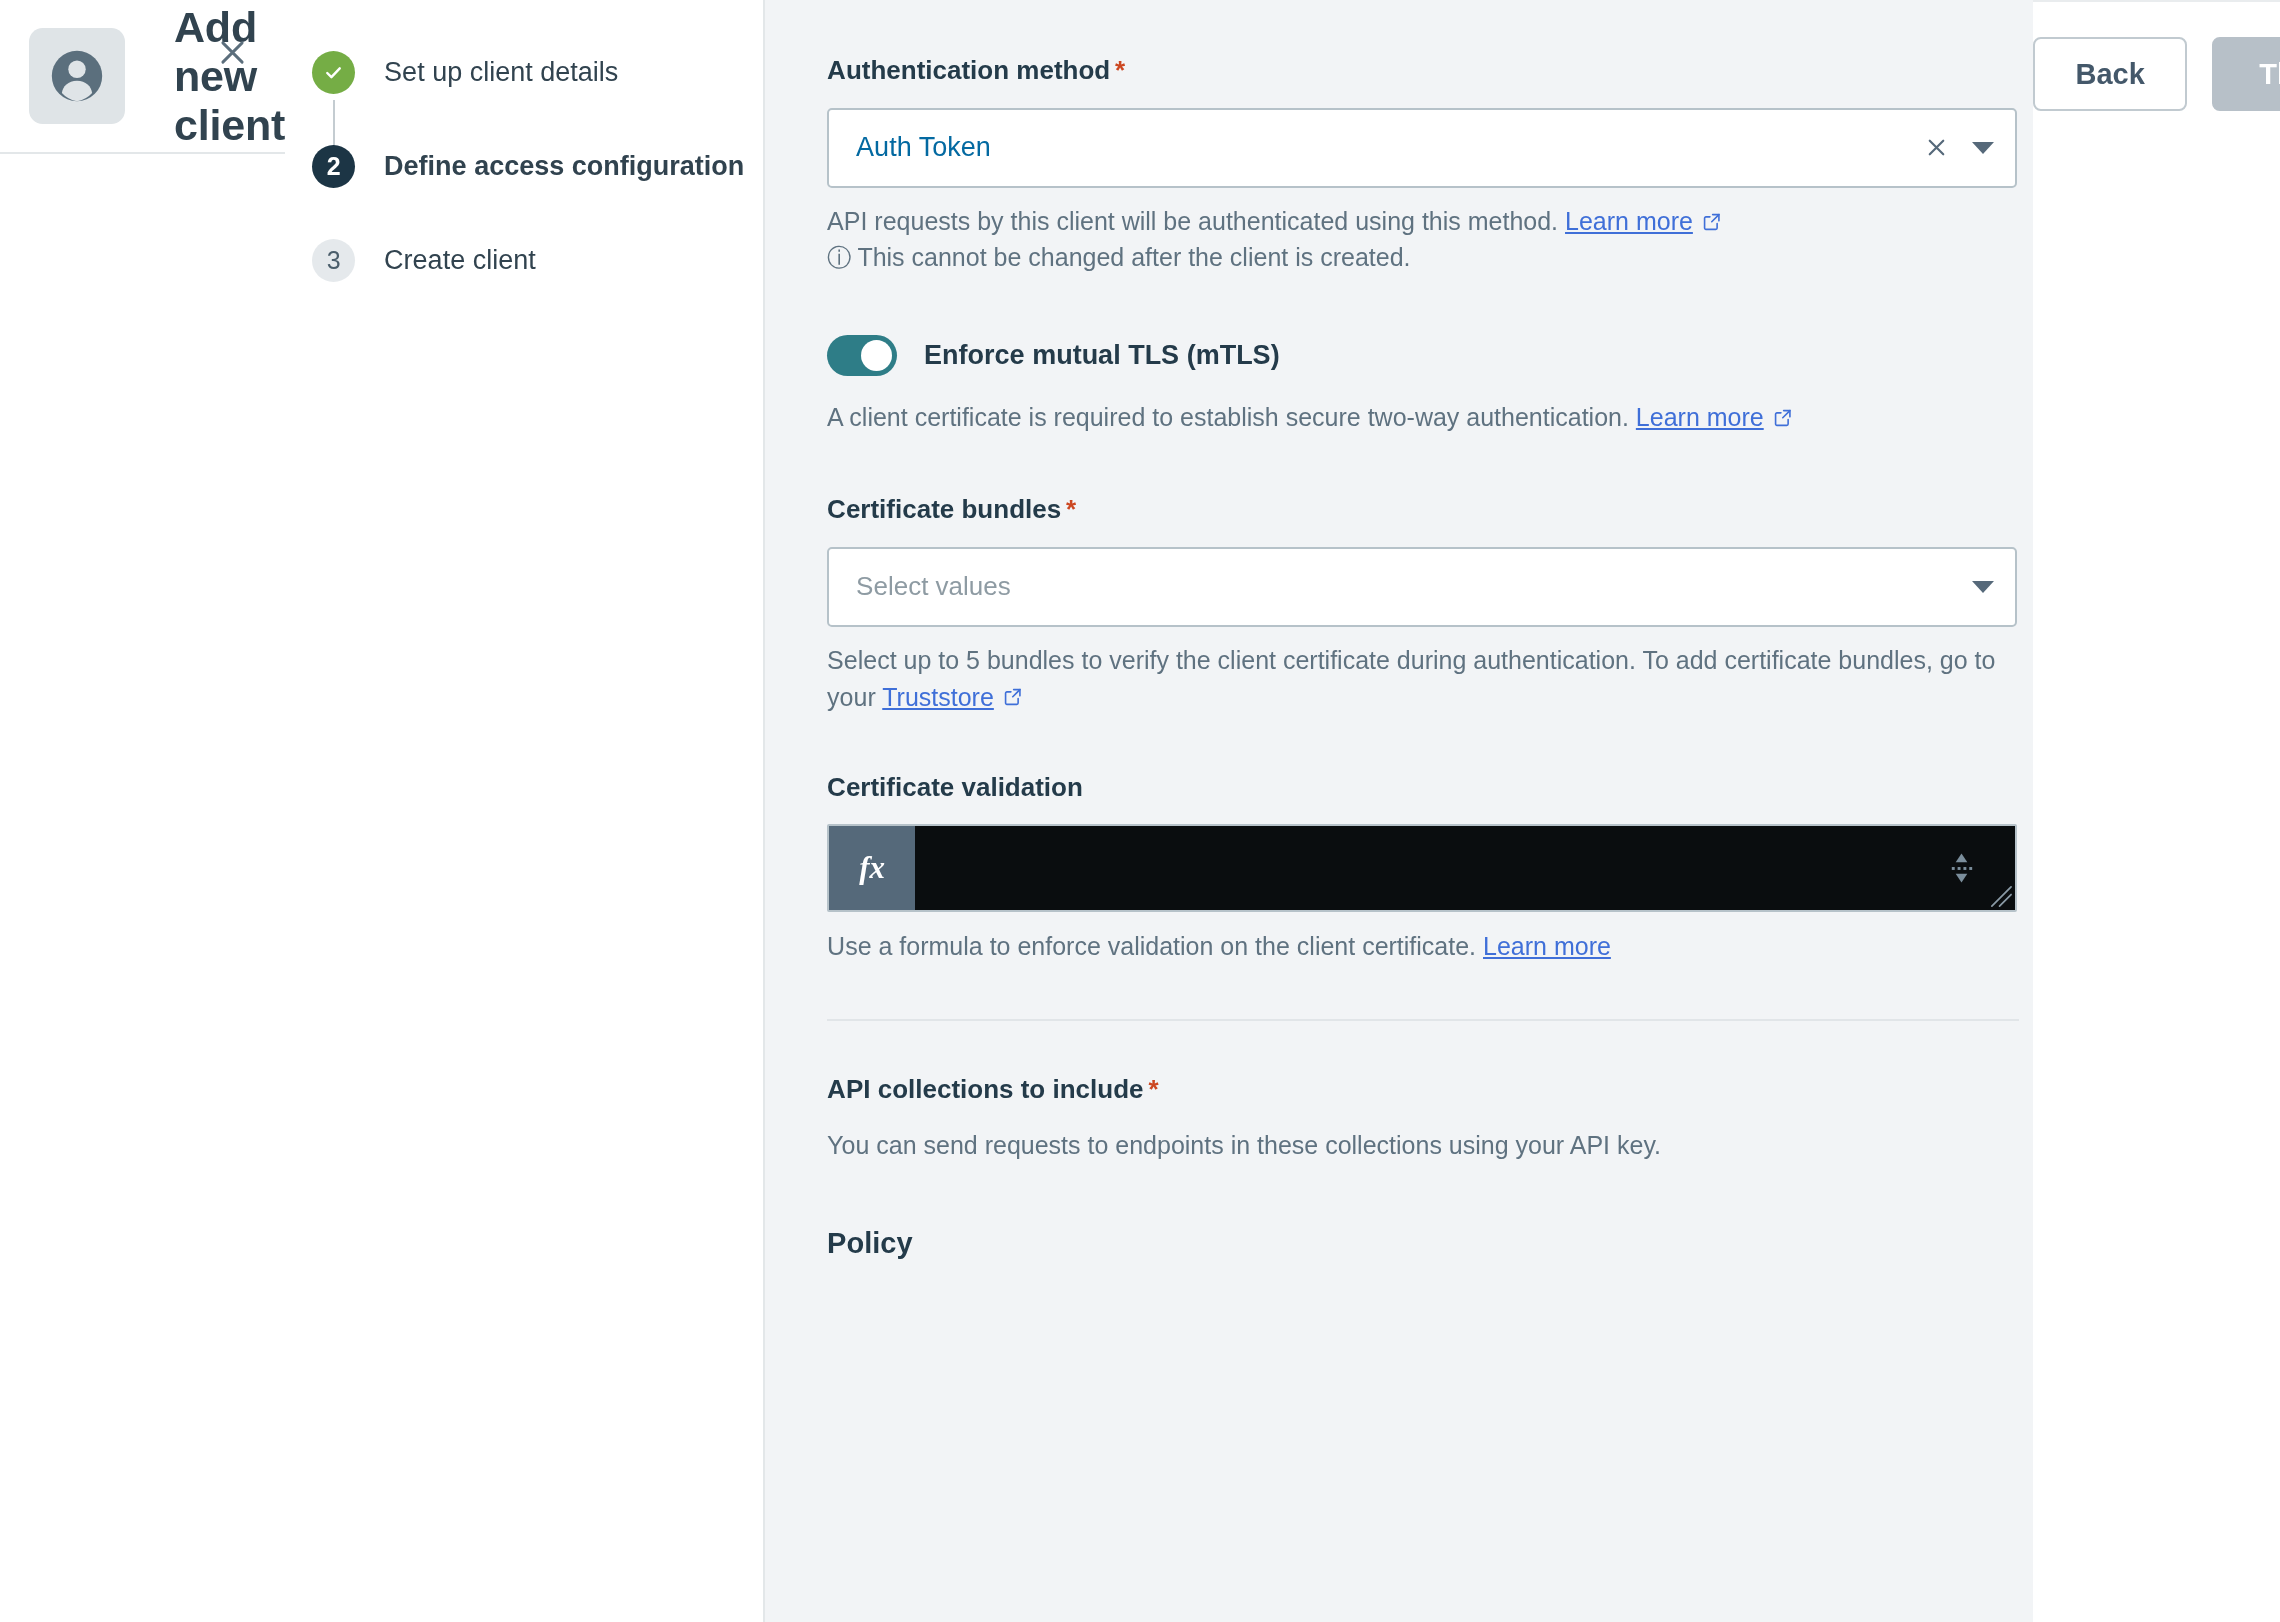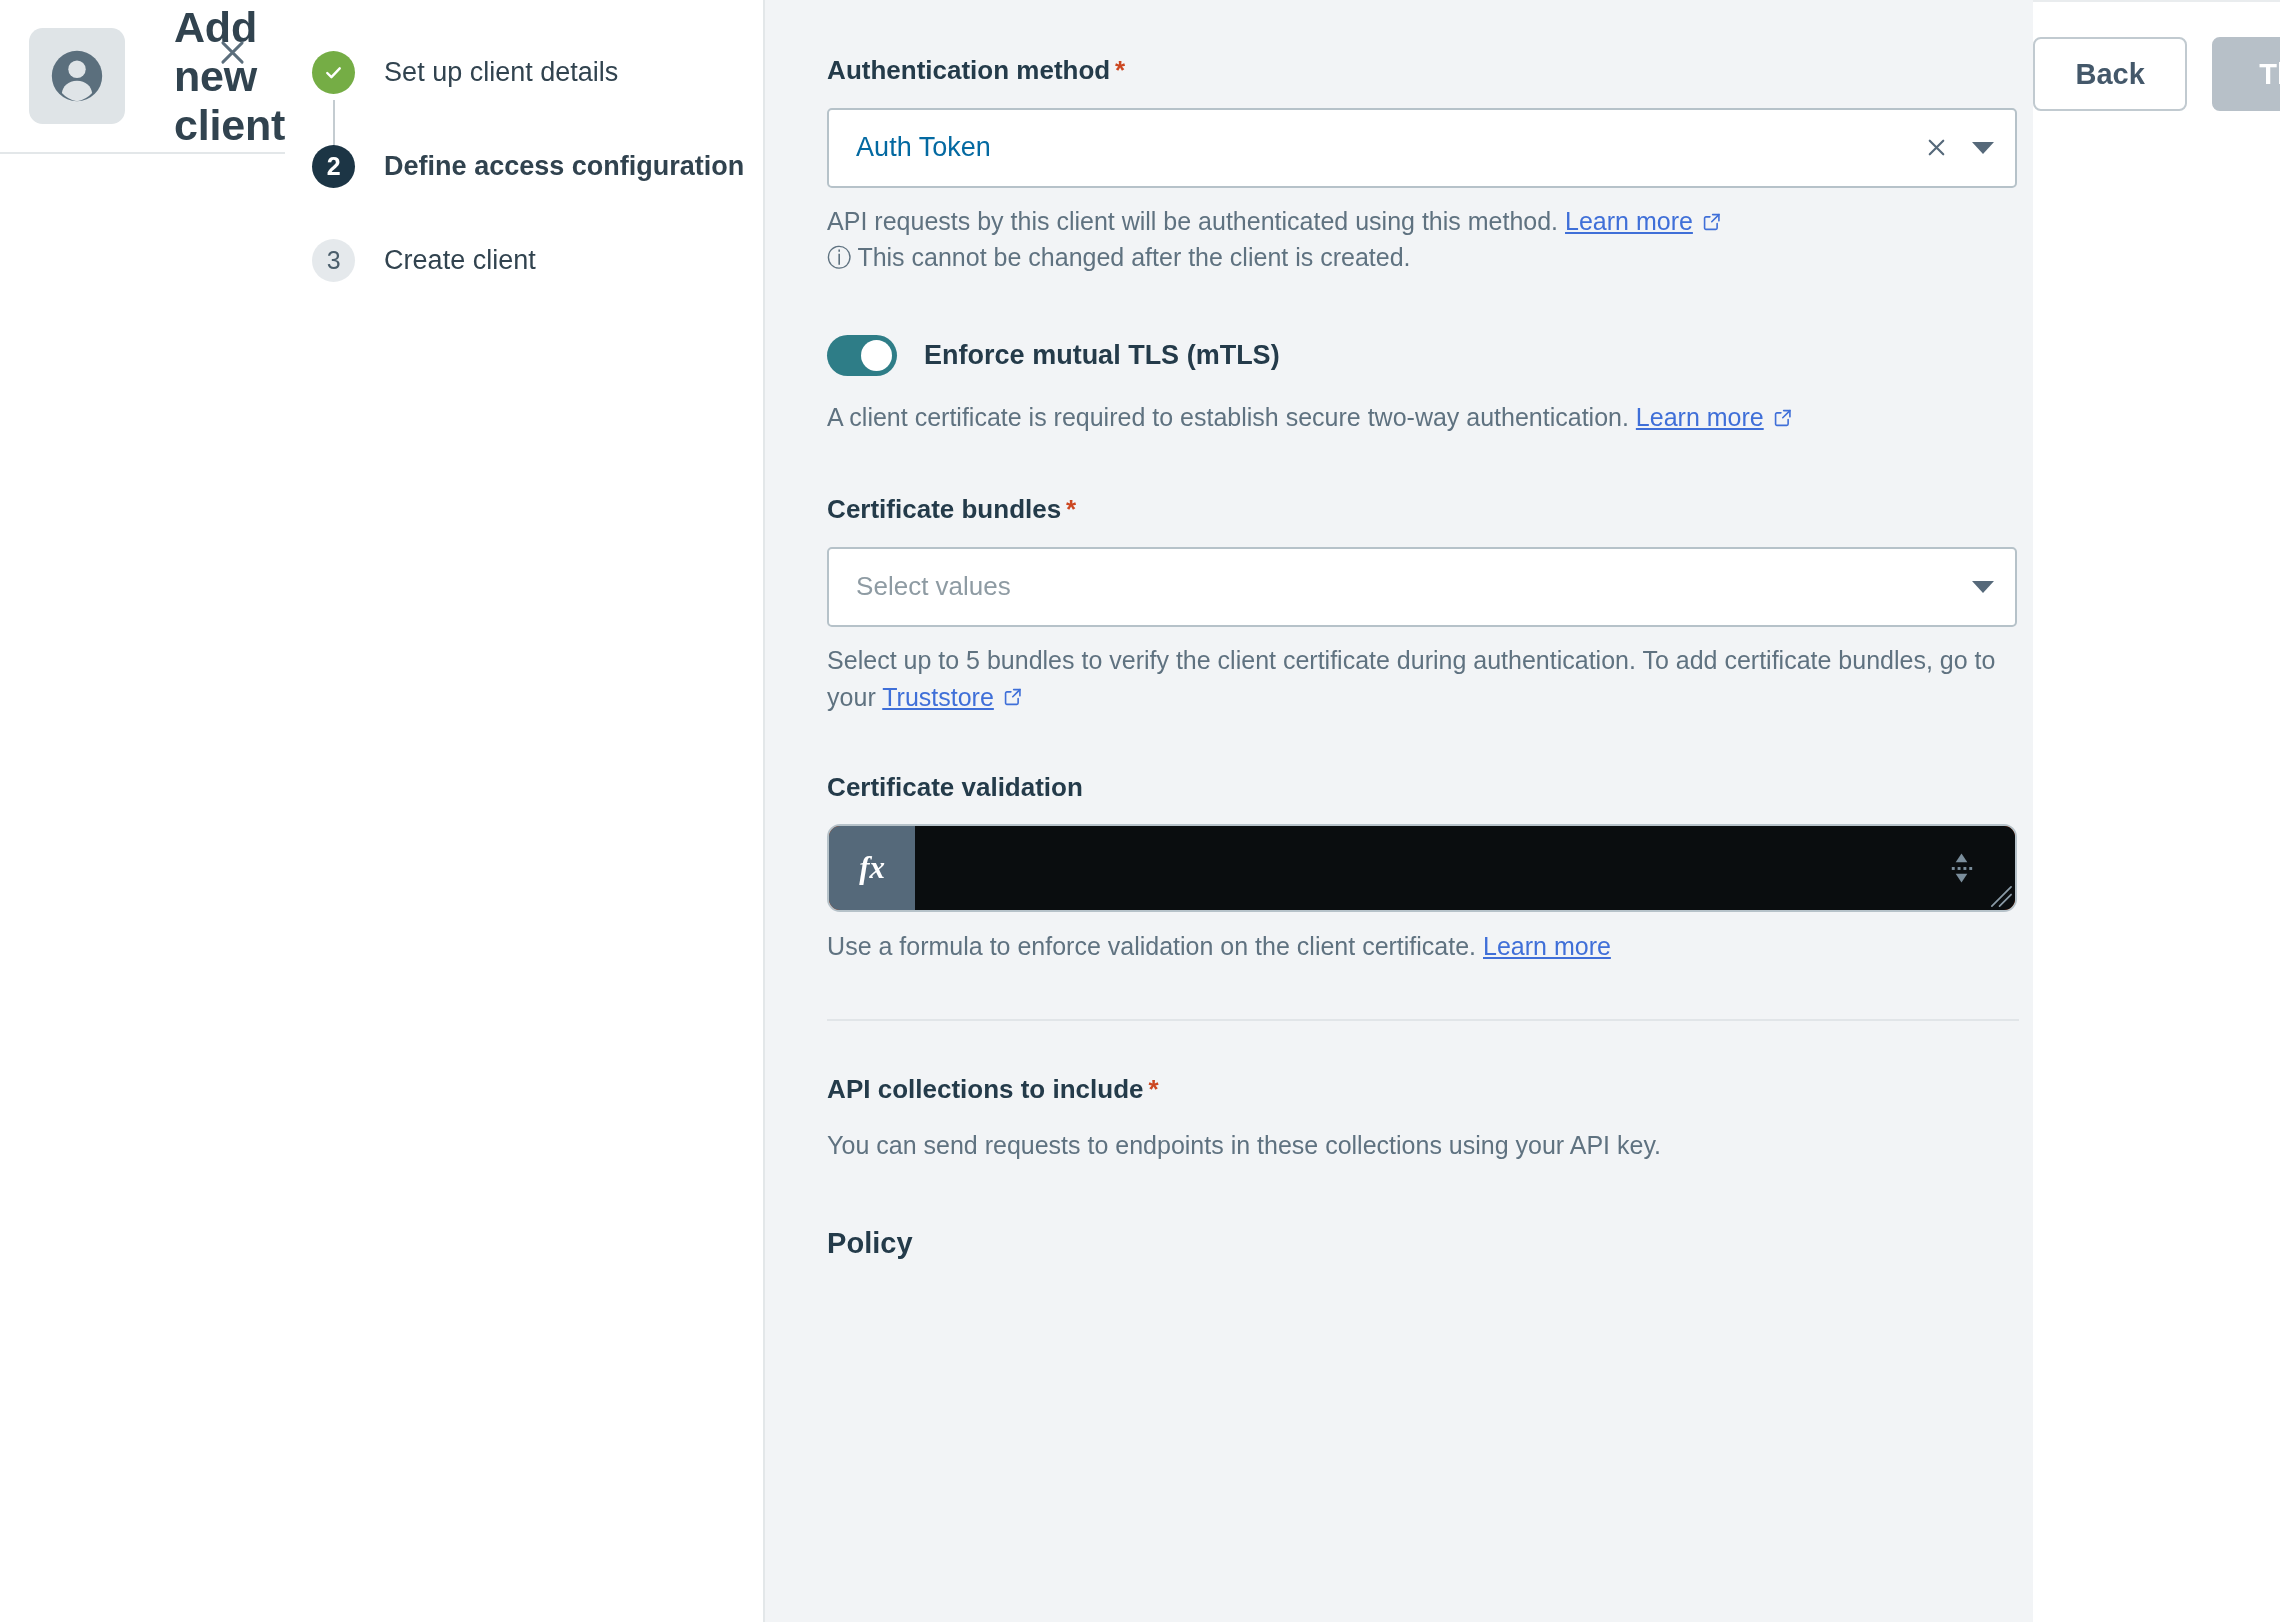--- a/index.html
+++ b/index.html
@@ -201,21 +201,21 @@
     font-weight: bold;
     color: #243b4a;
   }
 
   
   .formula {
     display: flex;
     width: 1190px;
     height: 88px;
     border: 2px solid #b6c2c9;
-    border-radius: 13px;
+    border-radius: 2px;
     overflow: hidden;
     background: #c2410c;
     position: relative;
   }
   .fx-btn {
     width: 86px;
     flex: 0 0 86px;
     background: #55697a;
     color: #ffffff;
     font-family: "Liberation Serif", serif;

